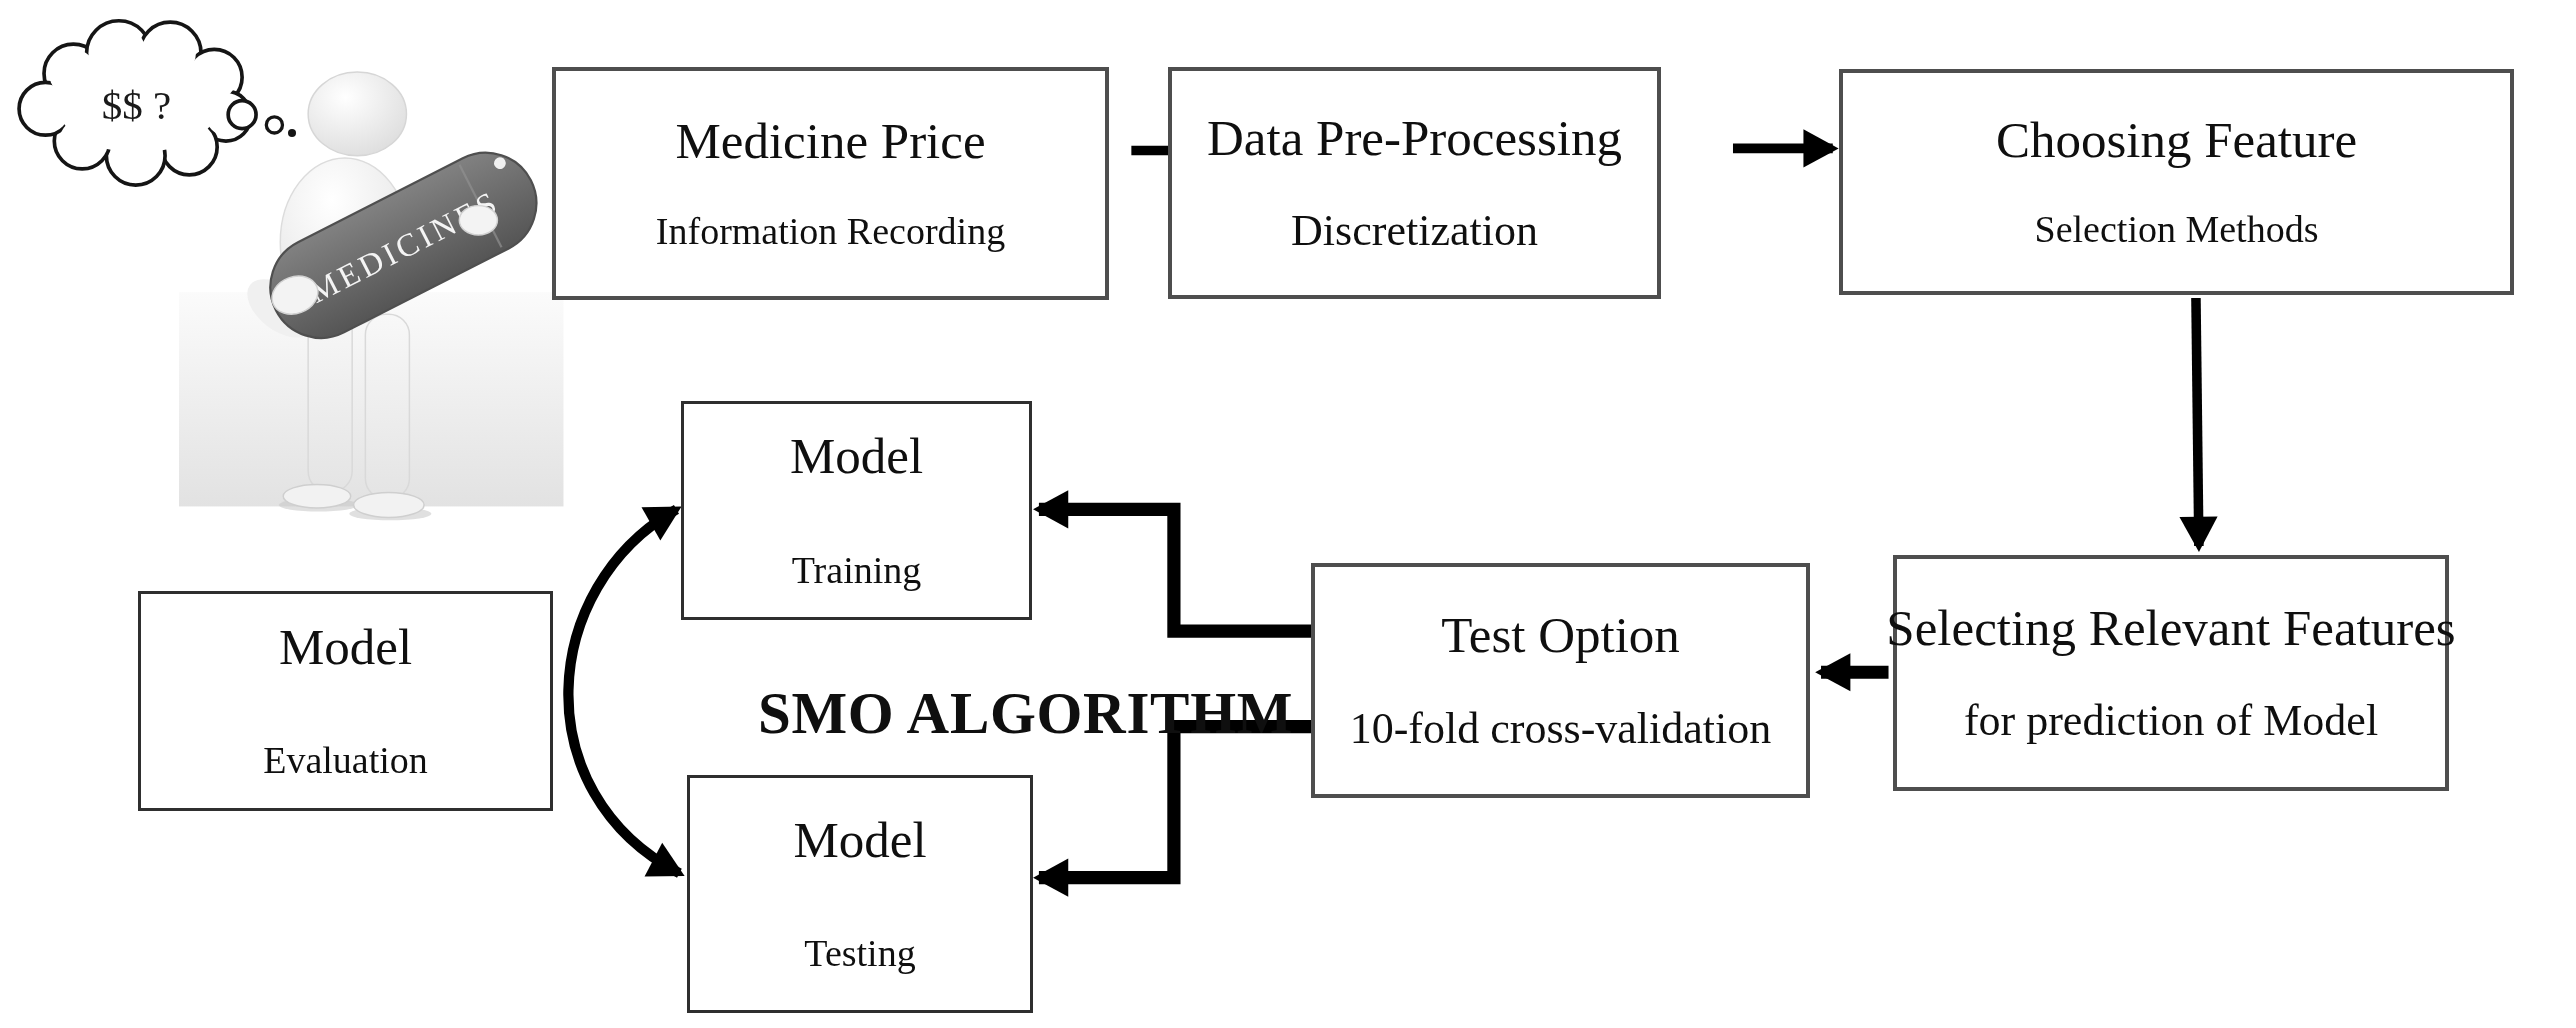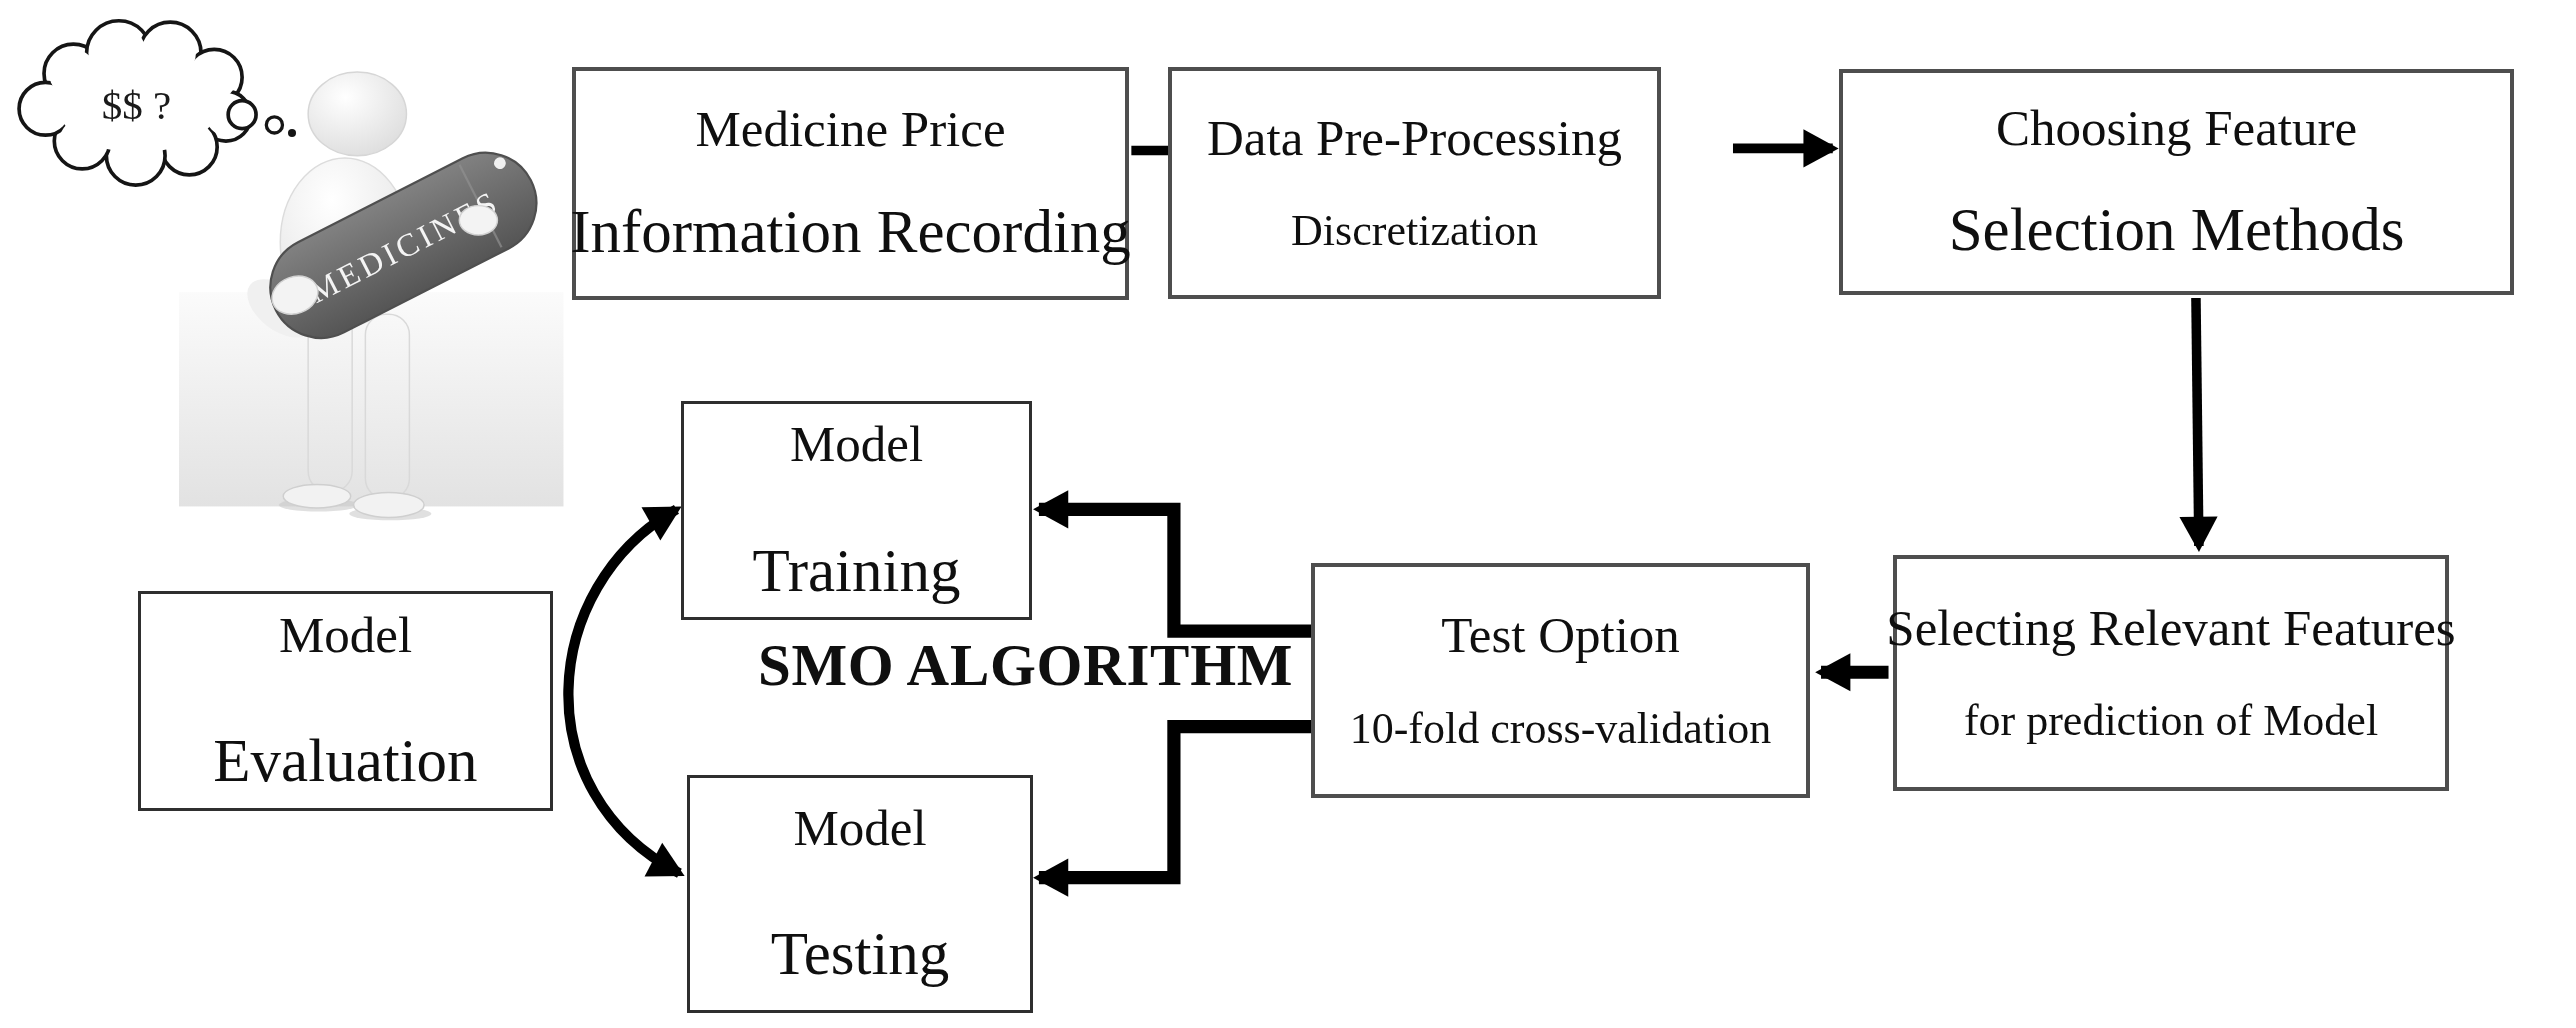--- a/index.html
+++ b/index.html
@@ -17,24 +17,24 @@
     border:4.4px solid #4e4e4e;
     box-sizing:border-box;
     display:flex;flex-direction:column;
     align-items:center;justify-content:center;
     text-align:center;
     z-index:2;
   }
   .node.dark{border:3.7px solid #2f2f2f;gap:24px;}
   .node .l1{font-size:51px;line-height:1.05;white-space:nowrap;}
   .node .l2{font-size:44px;line-height:1.05;margin-top:43px;white-space:nowrap;}
-  .node .l2.same{font-size:61px;}
+  .node .l2.same{font-size:38px;}
   .algo-label{
     position:absolute;
-    left:763px;top:632px;width:525px;height:66px;
+    left:763px;top:680px;width:525px;height:66px;
     font-size:59px;font-weight:bold;letter-spacing:0.7px;
     display:flex;align-items:center;justify-content:center;
     white-space:nowrap;z-index:2;
   }
 </style>
 </head>
 <body>
 
 <svg id="diagram-svg" width="2576" height="1029" viewBox="0 0 3511 1402">
   <defs>
@@ -126,21 +126,21 @@
     <path d="M1542,205 H1676" stroke-width="13" marker-end="url(#ah)"></path>
     <path d="M2362,202 H2498" stroke-width="13" marker-end="url(#ah)"></path>
     <path d="M2993,406 L2997,744" stroke-width="13" marker-end="url(#ah)"></path>
     <path d="M2574,916 H2482" stroke-width="18" marker-end="url(#ah)"></path>
     <path d="M1787,860 H1600 V694 H1416" stroke-width="18" stroke-linejoin="miter" marker-end="url(#ah)"></path>
     <path d="M1787,990 H1600 V1196 H1416" stroke-width="18" stroke-linejoin="miter" marker-end="url(#ah)"></path>
     <path d="M922,694 C735,800 715,1080 926,1190" stroke-width="14" marker-start="url(#ah)" marker-end="url(#ah)"></path>
   </g>
 </svg>
 
-<div class="node" style="left:572px;top:67px;width:557px;height:233px;">
+<div class="node" style="left:552px;top:67px;width:557px;height:233px;">
   <div class="l1">Medicine Price</div>
   <div class="l2 same">Information Recording</div>
 </div>
 
 <div class="node" style="left:1168px;top:67px;width:493px;height:232px;">
   <div class="l1">Data Pre-Processing</div>
   <div class="l2">Discretization</div>
 </div>
 
 <div class="node" style="left:1839px;top:69px;width:675px;height:226px;justify-content:center;">

